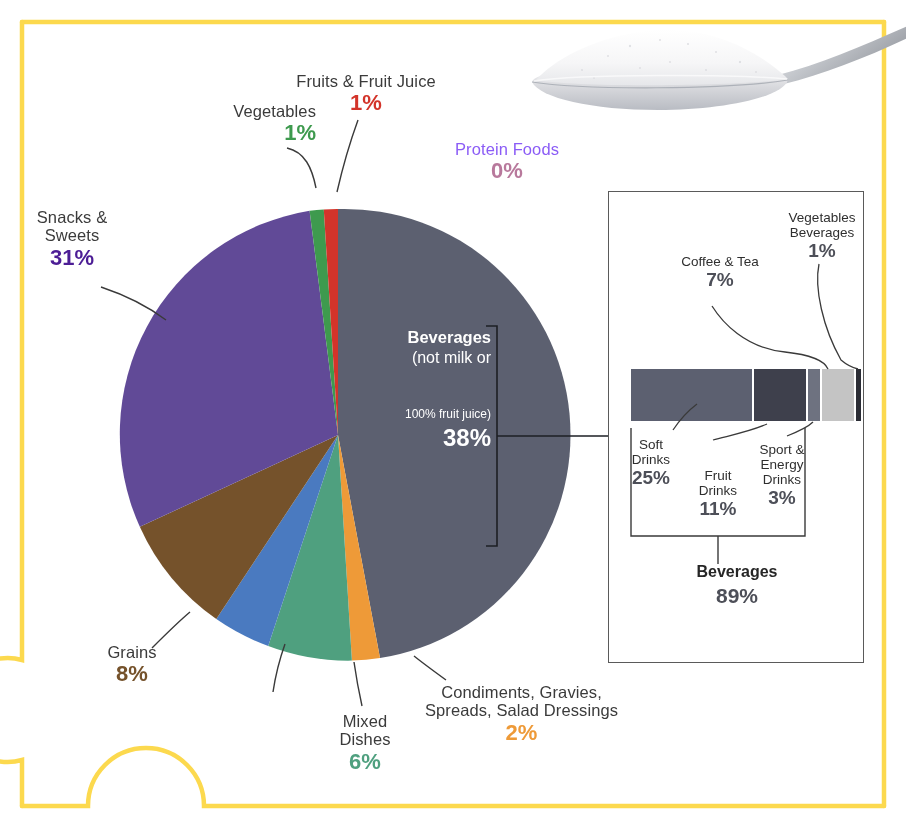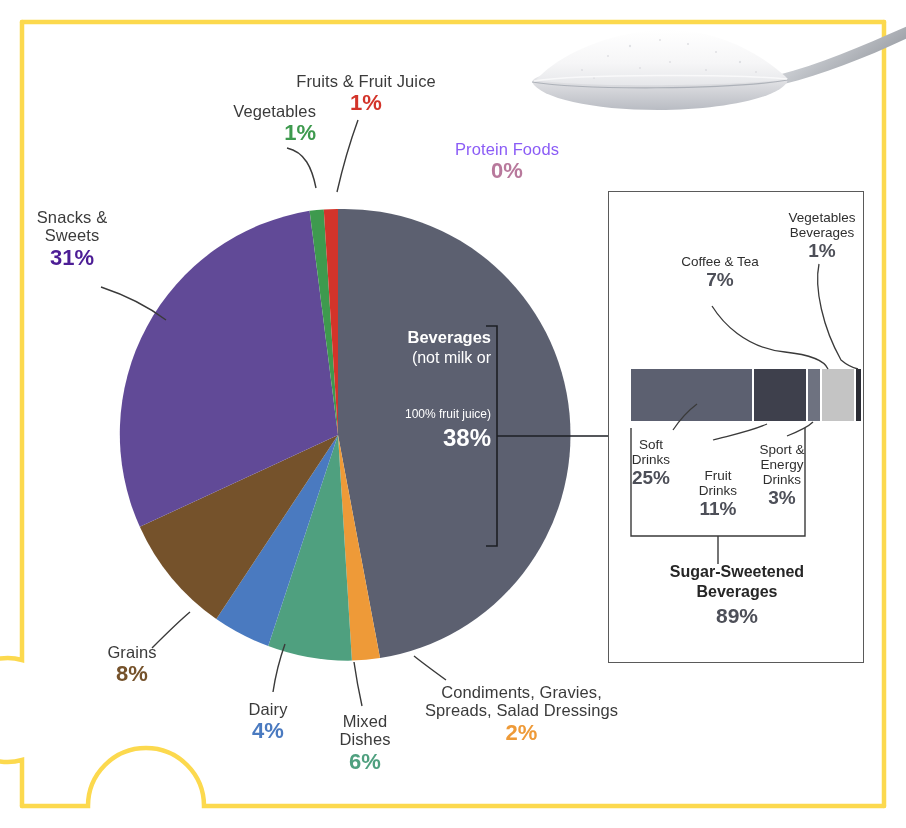--- a/index.html
+++ b/index.html
@@ -179,24 +179,20 @@
     <div class="name">Snacks &amp;</div>
     <div class="name">Sweets</div>
     <div class="pct">31%</div>
   </div>
 
   <div class="lbl lbl-grains">
     <div class="name">Grains</div>
     <div class="pct">8%</div>
   </div>
 
-  <div class="lbl lbl-dairy">
-    <div class="name">Dairy</div>
-    <div class="pct">4%</div>
-  </div>
 
   <div class="lbl lbl-mixed">
     <div class="name">Mixed</div>
     <div class="name">Dishes</div>
     <div class="pct">6%</div>
   </div>
 
   <div class="lbl lbl-cond">
     <div class="name">Condiments, Gravies,</div>
     <div class="name">Spreads, Salad Dressings</div>
@@ -260,20 +256,19 @@
     </div>
 
     <div class="ilbl il-sport">
       <div class="iname">Sport &amp;</div>
       <div class="iname">Energy</div>
       <div class="iname">Drinks</div>
       <div class="ipct">3%</div>
     </div>
 
     <div class="ssb">
-      <div class="sname">Sugar-Sweetened</div>
       <div class="sname">Beverages</div>
       <div class="spct">89%</div>
     </div>
 
   </div>
 
 </div>
 
 </body></html>

